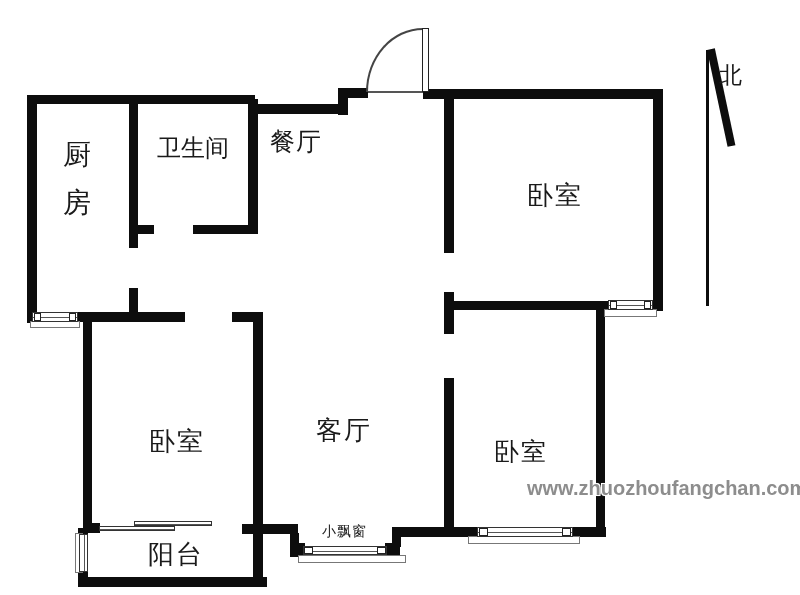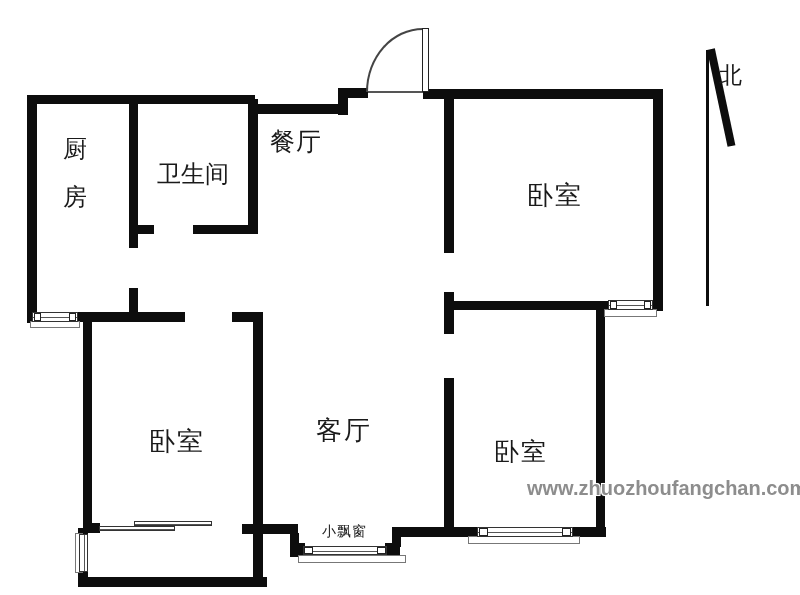--- a/index.html
+++ b/index.html
@@ -89,24 +89,25 @@
   <div class="thin" style="left:368px;top:91px;width:55px;height:2px;"></div>
   <div class="abs" style="left:366px;top:28px;width:57px;height:64px;border-top:2px solid #444;border-left:2px solid #444;border-top-left-radius:100% 100%;box-sizing:border-box;"></div>
   <div class="abs" style="left:422px;top:28px;width:7px;height:64px;background:#fff;border:1px solid #222;box-sizing:border-box;"></div>
 
   <div>
     <div class="abs" style="left:706px;top:50px;width:3px;height:256px;background:#0d0d0d;"></div>
     <div class="abs" style="left:707px;top:50px;width:8px;height:99px;background:#0d0d0d;transform:rotate(-12deg);transform-origin:top left;"></div>
   </div>
   <div class="room-label" style="left:719px;top:60px;font-size:23px;">北</div>
 
-  <div class="room-label" style="left:63px;top:125px;width:28px;font-size:24px;line-height:48px;word-break:break-all;white-space:normal;">厨房</div>
-  <div class="room-label" style="left:157px;top:158px;font-size:24px;letter-spacing:0px;">卫生间</div>
+  <div class="room-label" style="left:63px;top:131px;width:28px;font-size:28px;line-height:48px;word-break:break-all;white-space:normal;">厨房</div>
+  <div class="room-label" style="left:157px;top:132px;font-size:24px;letter-spacing:0px;">卫生间</div>
   <div class="room-label" style="left:270px;top:125px;font-size:25px;letter-spacing:1px;">餐厅</div>
   <div class="room-label" style="left:527px;top:178px;font-size:26px;letter-spacing:2px;">卧室</div>
   <div class="room-label" style="left:149px;top:424px;font-size:26px;letter-spacing:2px;">卧室</div>
   <div class="room-label" style="left:316px;top:413px;font-size:26px;letter-spacing:2px;">客厅</div>
   <div class="room-label" style="left:494px;top:435px;font-size:25px;letter-spacing:2px;">卧室</div>
+  <div class="room-label" style="left:148px;top:537px;font-size:26px;letter-spacing:2px;">阳台</div>
   <div class="room-label" style="left:322px;top:523px;font-size:14px;letter-spacing:1px;">小飘窗</div>
 
   <div class="wm" style="left:527px;top:477px;font-size:20px;letter-spacing:0px;color:#8d8d8d;font-family:'Liberation Sans','DejaVu Sans',sans-serif;">www.zhuozhoufangchan.com</div>
 
 </div>
 
 </body></html>

